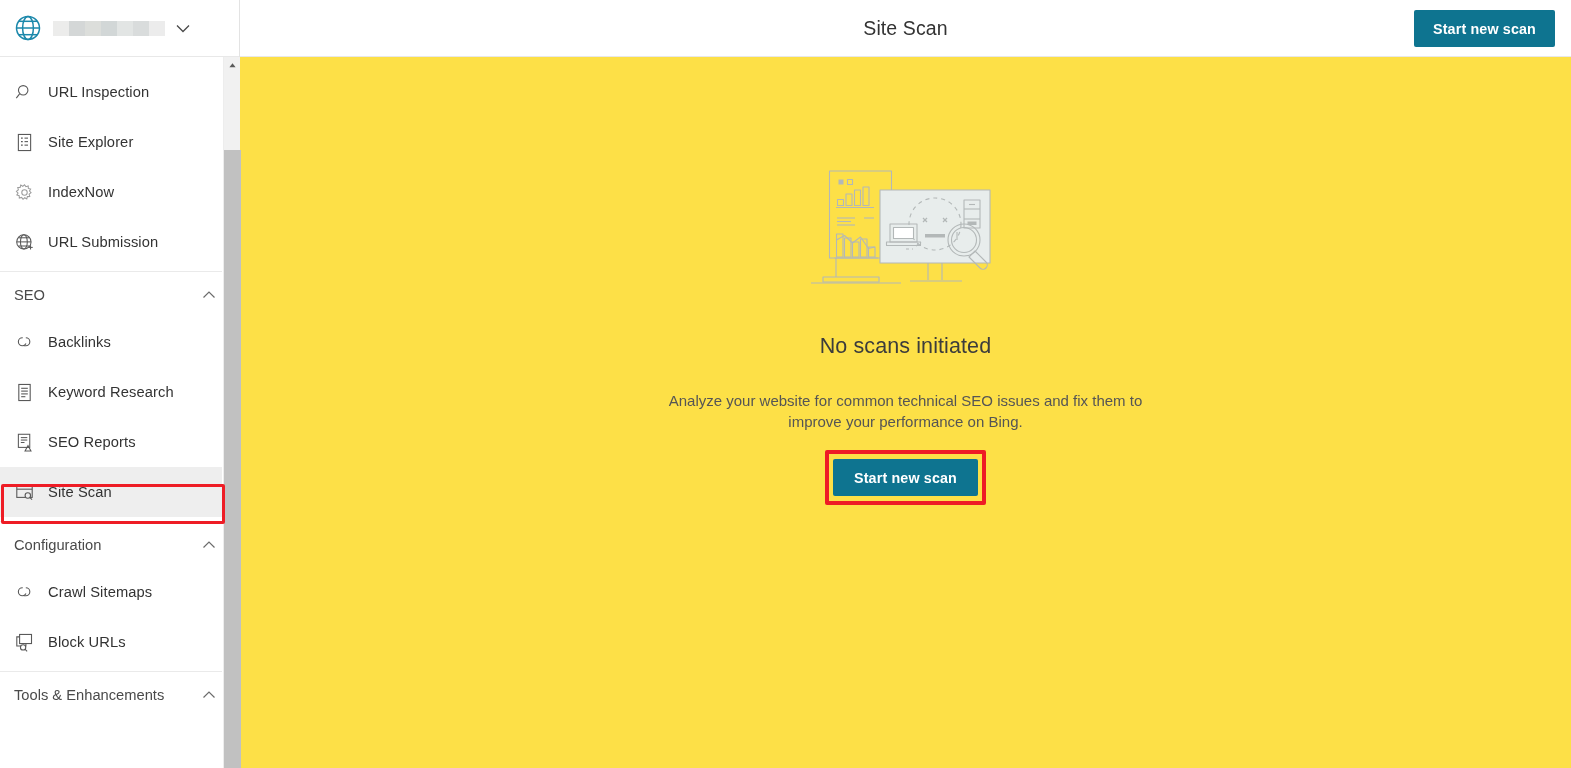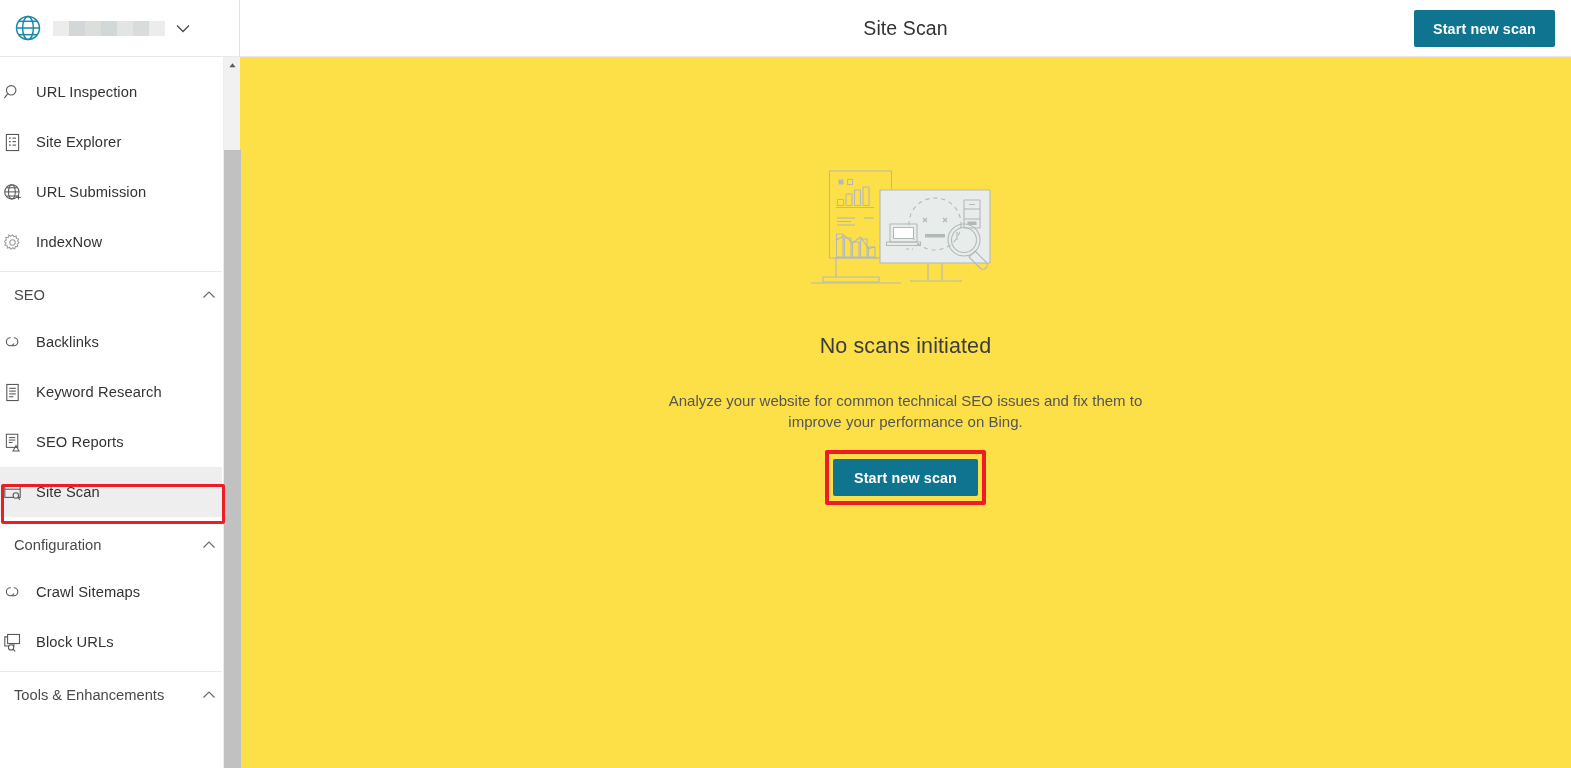--- a/index.html
+++ b/index.html
@@ -52,20 +52,21 @@
     width: 240px;
     height: 711px;
     overflow: hidden;
   }
   .nav-list { width: 222px; padding-top: 10px; }
 
   .nav-item {
     display: flex;
     align-items: center;
     height: 50px;
+    padding-left: 12px;
     cursor: pointer;
     position: relative;
   }
   .nav-item .ico {
     width: 24px; height: 24px; flex: 0 0 24px;
     display: flex; align-items: center; justify-content: center;
     margin-right: 12px;
     color: #605e5c;
   }
   .nav-item .lbl {
@@ -271,41 +272,41 @@
               <line x1="8" y1="15" x2="10" y2="15"></line>
                 <line x1="12" y1="15" x2="16" y2="15"></line>
             </svg>
           </span>
           <span class="lbl">Site Explorer</span>
         </div>
 
 
         <div class="nav-item">
           <span class="ico">
+            <svg viewBox="0 0 24 24" width="21" height="21" fill="none" stroke="#9c9c9c" stroke-width="1.2">
+              <circle cx="12" cy="12" r="3.1"></circle>
+              <path d="M12 3.2 L13.6 5.3 L16.2 4.6 L16.4 7.3 L19 8 L17.7 10.3 L19.5 12.3 L17.3 13.9 L18 16.5 L15.3 16.7 L14.6 19.3 L12.3 18 L10.3 19.8 L8.7 17.6 L6.1 18.3 L5.9 15.6 L3.3 14.9 L4.6 12.6 L2.8 10.6 L5 9 L4.3 6.4 L7 6.2 L7.7 3.6 L10 4.9 Z"></path>
+            </svg>
+          </span>
+          <span class="lbl">IndexNow</span>
+        </div>
+
+        <div class="nav-item">
+          <span class="ico">
             <svg viewBox="0 0 24 24" width="21" height="21" fill="none" stroke="#595959" stroke-width="1.2">
               <circle cx="11.3" cy="11.3" r="8.2"></circle>
               <ellipse cx="11.3" cy="11.3" rx="3.9" ry="8.2"></ellipse>
               <line x1="3.1" y1="11.3" x2="19.5" y2="11.3"></line>
               <line x1="4.9" y1="6.6" x2="17.7" y2="6.6"></line>
               <line x1="4.9" y1="16" x2="17.7" y2="16"></line>
               <line x1="16.4" y1="17.6" x2="21.4" y2="17.6"></line>
               <line x1="18.9" y1="15.1" x2="18.9" y2="20.1"></line>
             </svg>
           </span>
           <span class="lbl">URL Submission</span>
-        </div>
-
-        <div class="nav-item">
-          <span class="ico">
-            <svg viewBox="0 0 24 24" width="21" height="21" fill="none" stroke="#9c9c9c" stroke-width="1.2">
-              <circle cx="12" cy="12" r="3.1"></circle>
-              <path d="M12 3.2 L13.6 5.3 L16.2 4.6 L16.4 7.3 L19 8 L17.7 10.3 L19.5 12.3 L17.3 13.9 L18 16.5 L15.3 16.7 L14.6 19.3 L12.3 18 L10.3 19.8 L8.7 17.6 L6.1 18.3 L5.9 15.6 L3.3 14.9 L4.6 12.6 L2.8 10.6 L5 9 L4.3 6.4 L7 6.2 L7.7 3.6 L10 4.9 Z"></path>
-            </svg>
-          </span>
-          <span class="lbl">IndexNow</span>
         </div>
 
         <div class="nav-section">
           <span class="sec-lbl">SEO</span>
           <span class="sec-chev">
             <svg viewBox="0 0 18 18" width="18" height="18" fill="none" stroke="#6b6b6b" stroke-width="1.2">
               <polyline points="3.5,11.5 9,6 14.5,11.5"></polyline>
             </svg>
           </span>
         </div>

